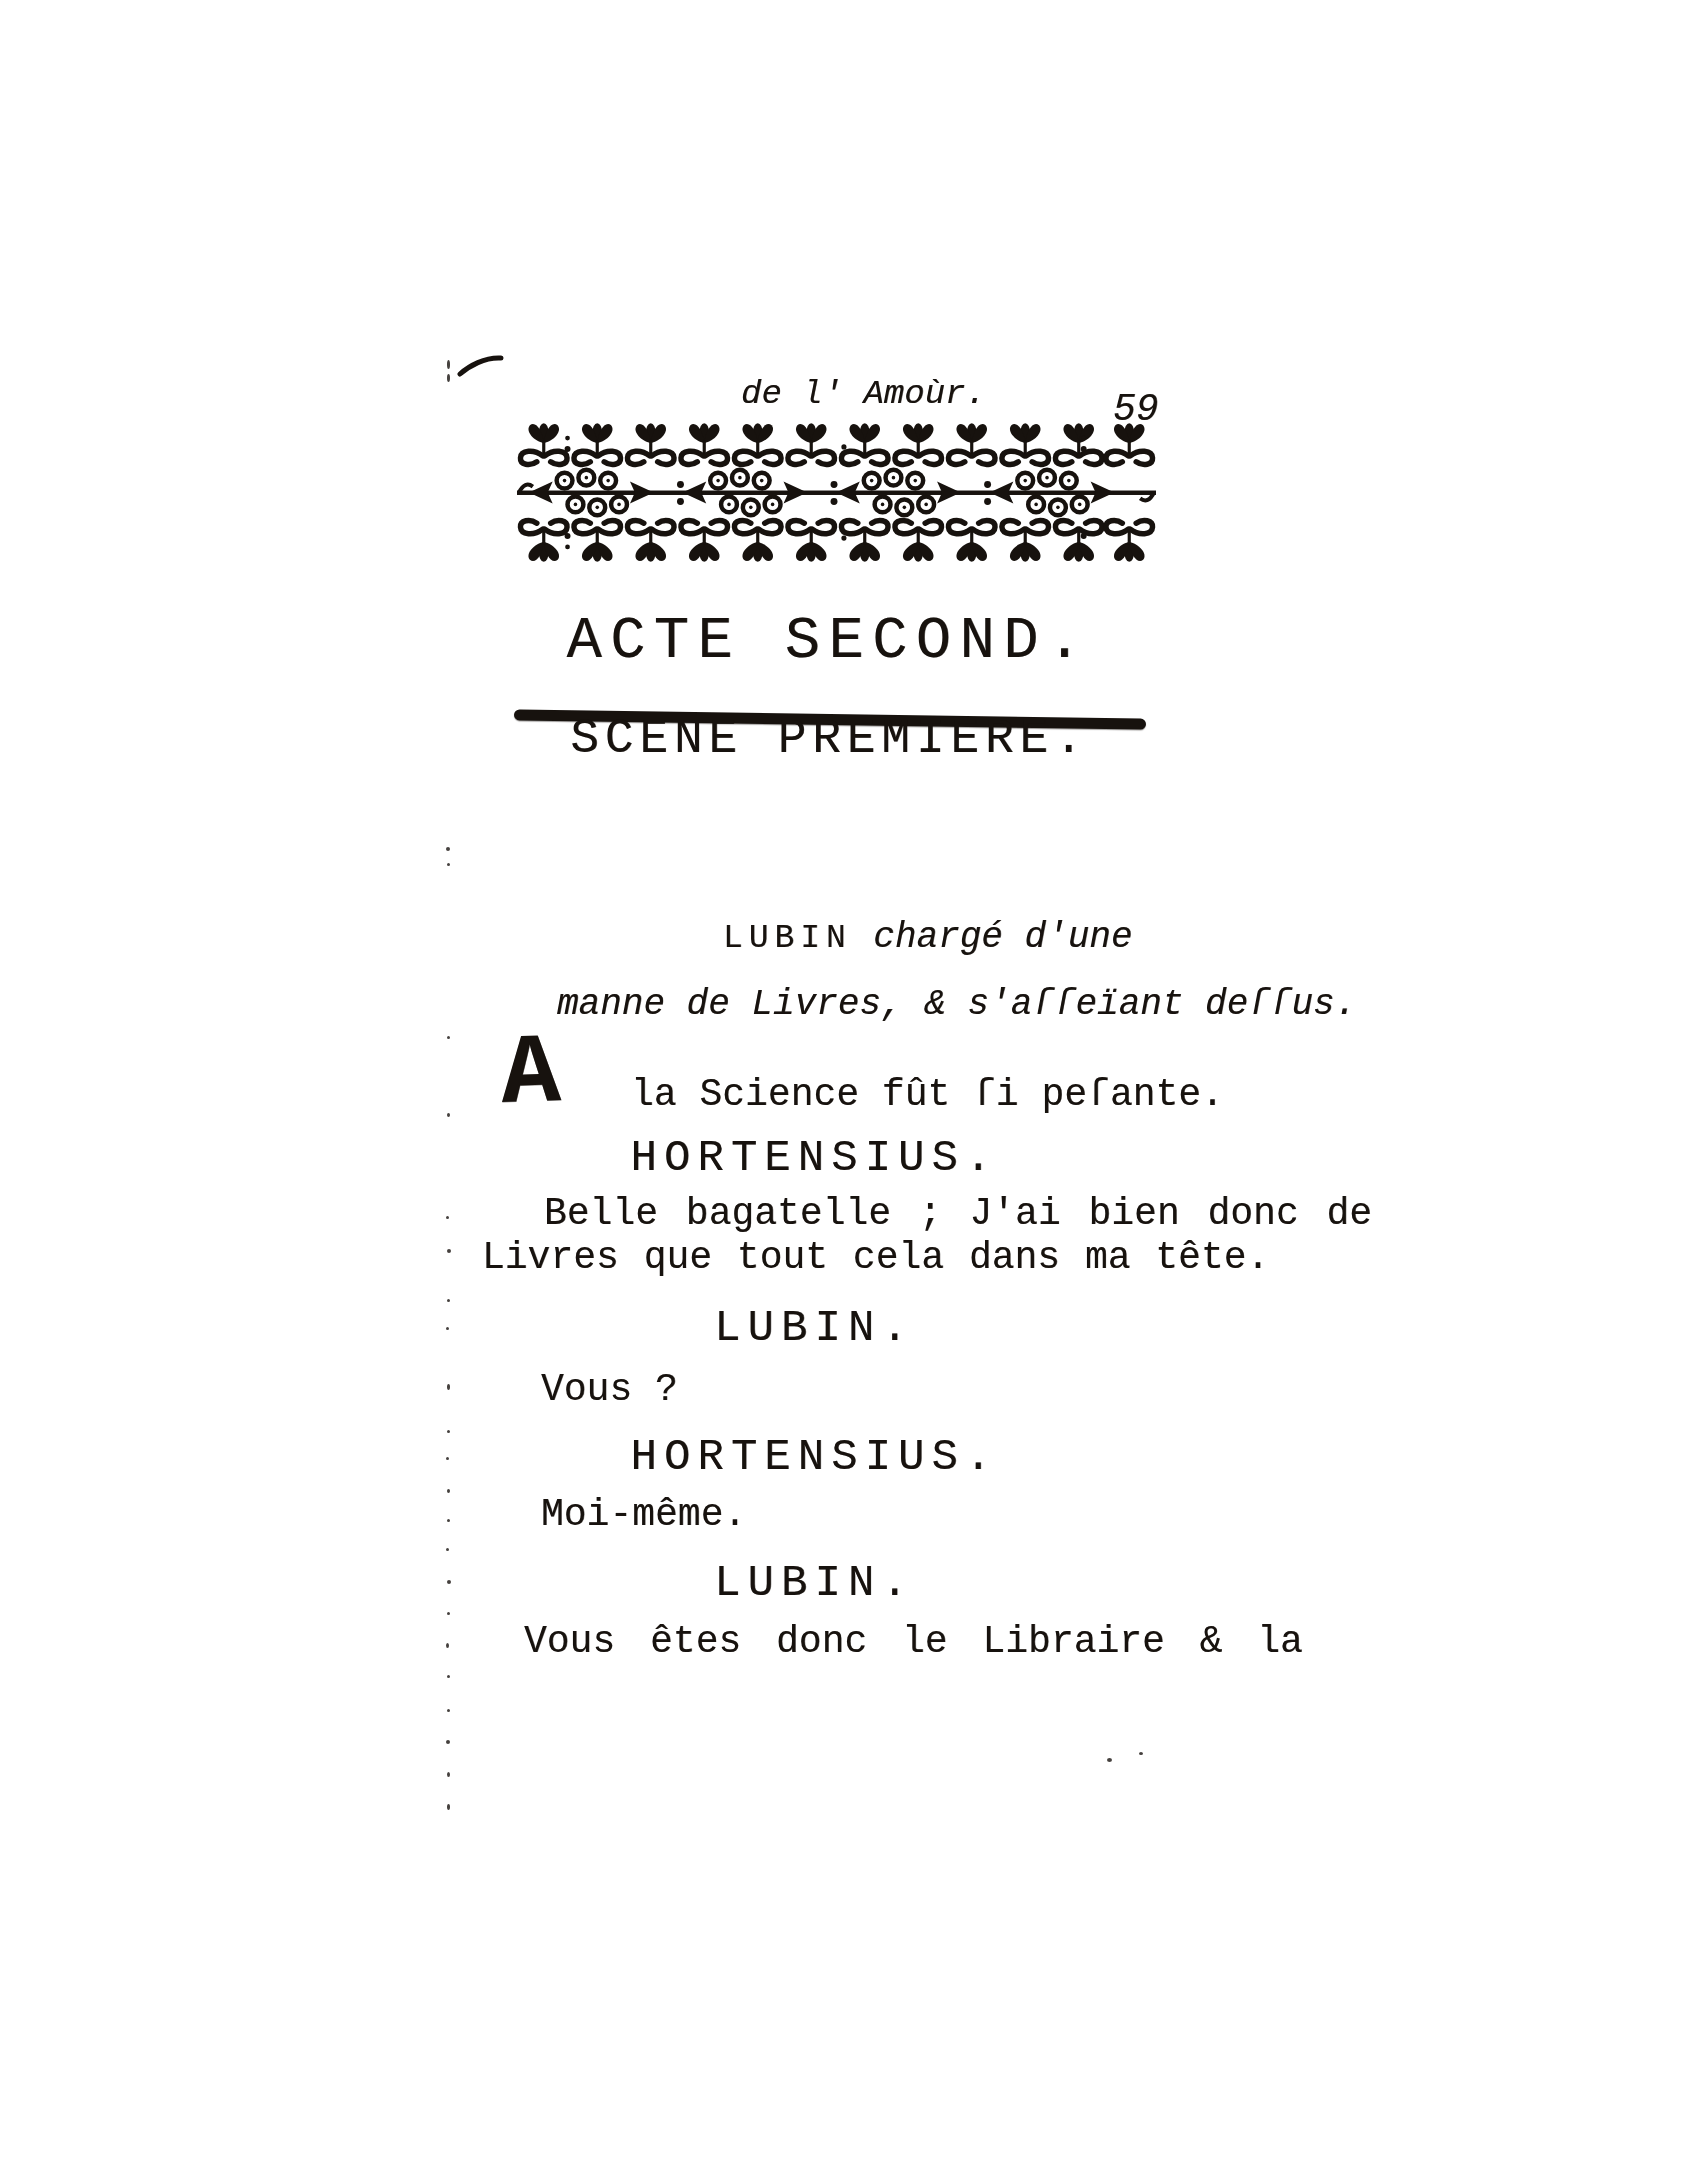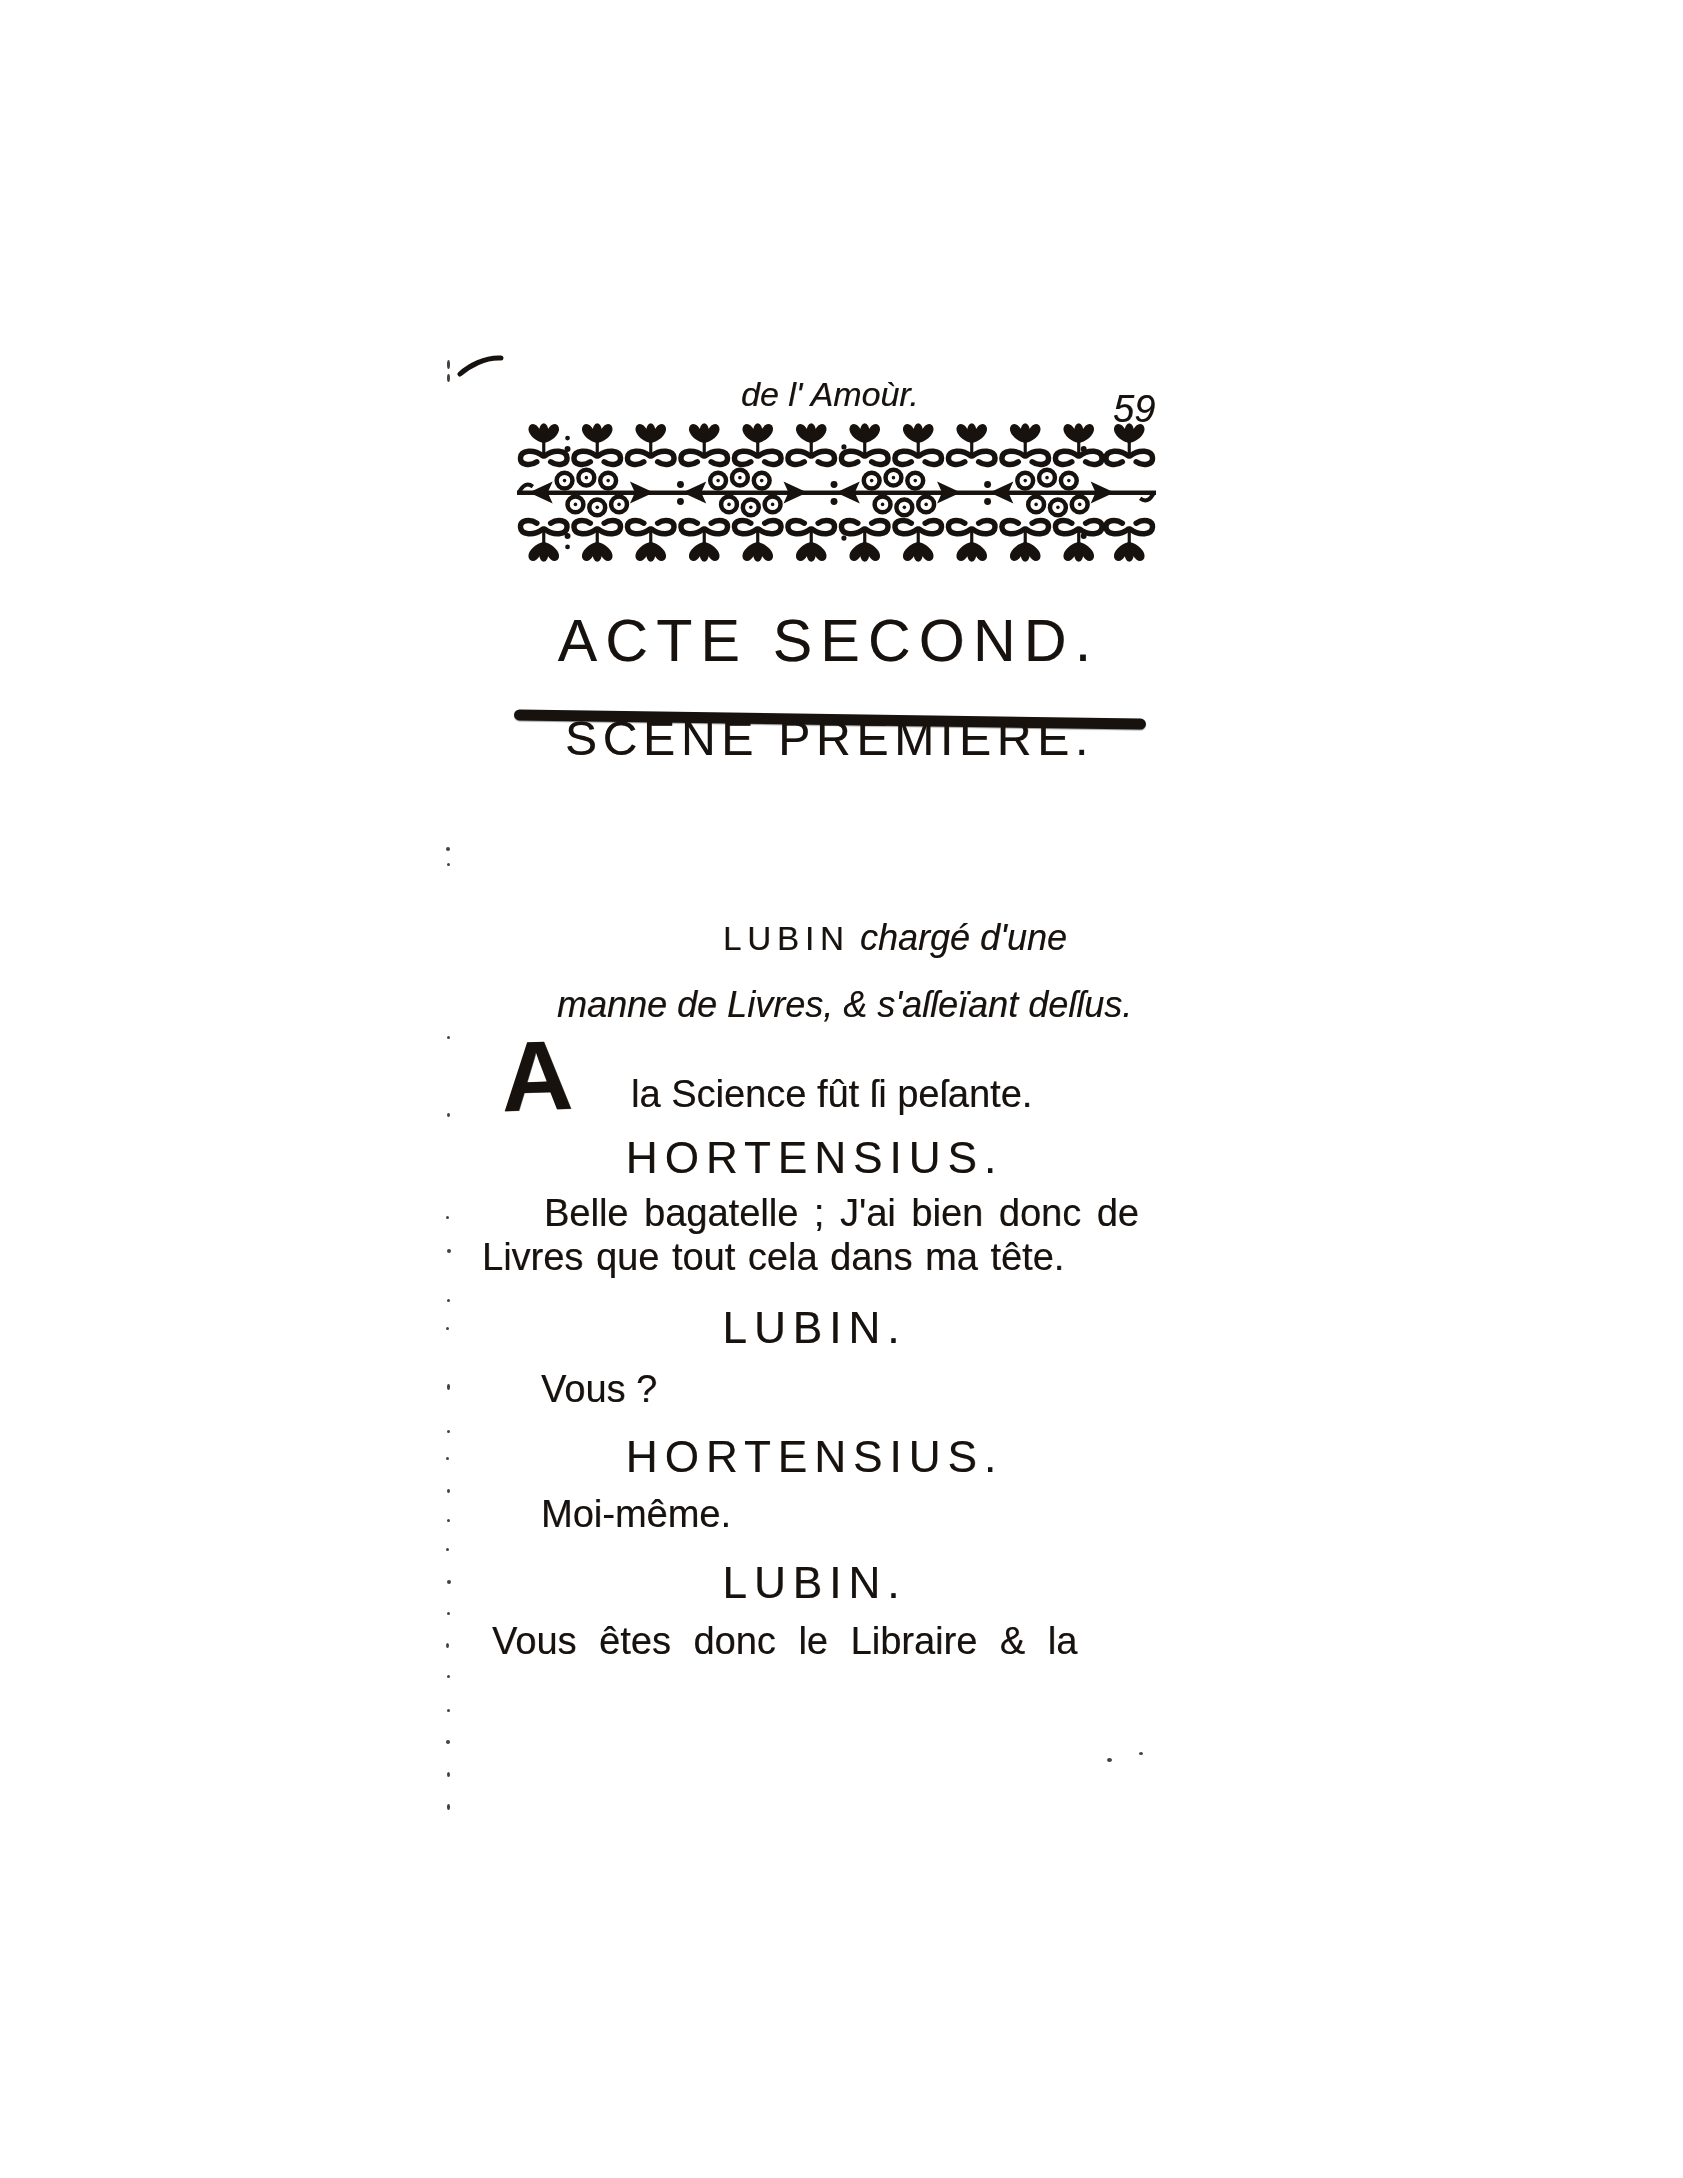--- a/index.html
+++ b/index.html
@@ -1,18 +1,18 @@
 <!DOCTYPE html>
 <html><head>
 <meta charset="utf-8">
 <style>
   html,body{margin:0;padding:0;background:#e8e8e8;}
   .page{
     position:relative;width:1683px;height:2178px;background:#ffffff;
-    color:#17120e;font-family:Liberation Sans, sans-serif;overflow:hidden;
+    color:#17120e;font-family:Liberation Mono, monospace;overflow:hidden;
     text-shadow:0.4px 0.4px 0.6px rgba(23,18,14,0.5);
   }
   .t{position:absolute;white-space:nowrap;line-height:1.05;}
   .it{font-style:italic;}
   .col{left:485px;width:659px;text-align:center;}
   .acttitle{font-size:59px;letter-spacing:0.14em;}
   .scenetitle{font-size:48px;letter-spacing:0.12em;}
   .chars{font-size:46px;letter-spacing:0.13em;}
   .speaker{font-size:44px;letter-spacing:0.16em;}
   .body{font-size:38px;}
@@ -124,21 +124,21 @@
   <div class="t body" style="left:544px;top:1194px;word-spacing:5px">Belle bagatelle ; J'ai bien donc de</div>
   <div class="t body" style="left:482px;top:1238px;word-spacing:2px">Livres que tout cela dans ma tête.</div>
 
   <div class="t col speaker" style="top:1305px">LUBIN.</div>
   <div class="t body" style="left:541px;top:1370px">Vous ?</div>
 
   <div class="t col speaker" style="top:1434px">HORTENSIUS.</div>
   <div class="t body" style="left:541px;top:1495px">Moi-même.</div>
 
   <div class="t col speaker" style="top:1560px">LUBIN.</div>
-  <div class="t body" style="left:492px;top:1622px;word-spacing:12px">Vous êtes donc le Libraire &amp; la</div>
+  <div class="t body" style="left:524px;top:1622px;word-spacing:12px">Vous êtes donc le Libraire &amp; la</div>
 
 <div class="speck" style="left: 447px; top: 360px; width: 3px; height: 9px;"></div>
     <div class="speck" style="left: 447px; top: 374px; width: 3px; height: 8px;"></div>
     <div class="speck" style="left: 446px; top: 847px; width: 4px; height: 4px;"></div>
     <div class="speck" style="left: 447px; top: 863px; width: 3px; height: 3px;"></div>
     <div class="speck" style="left: 447px; top: 1036px; width: 3px; height: 3px;"></div>
     <div class="speck" style="left: 447px; top: 1113px; width: 3px; height: 4px;"></div>
     <div class="speck" style="left: 446px; top: 1216px; width: 3px; height: 3px;"></div>
     <div class="speck" style="left: 447px; top: 1249px; width: 4px; height: 4px;"></div>
     <div class="speck" style="left: 447px; top: 1299px; width: 3px; height: 3px;"></div>

